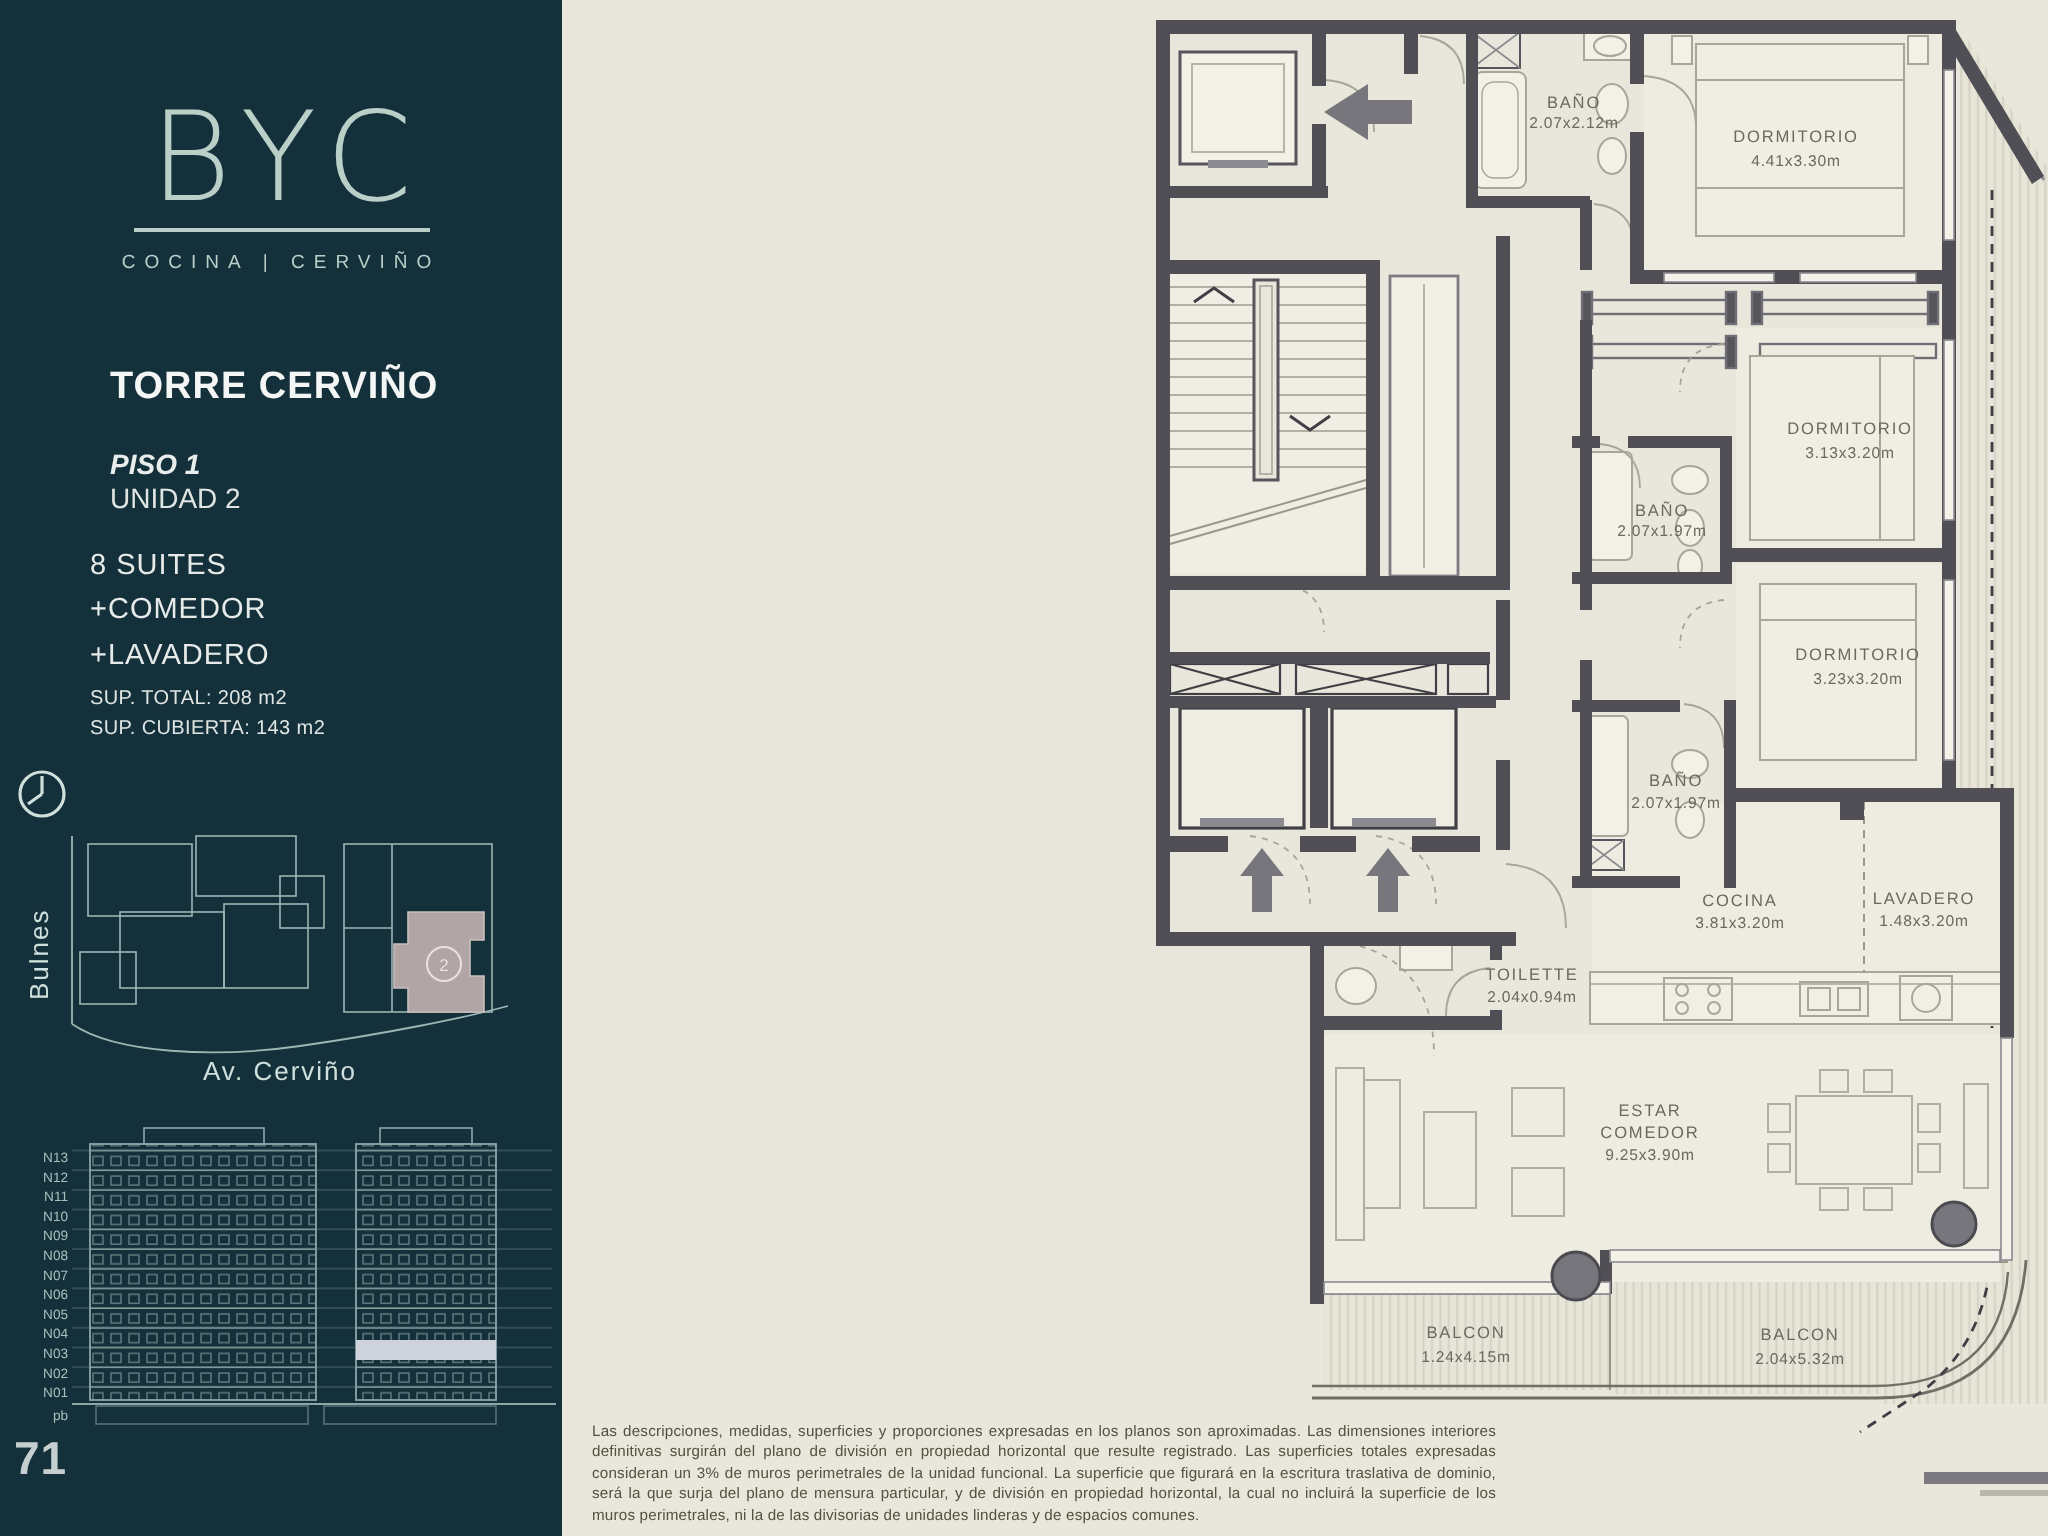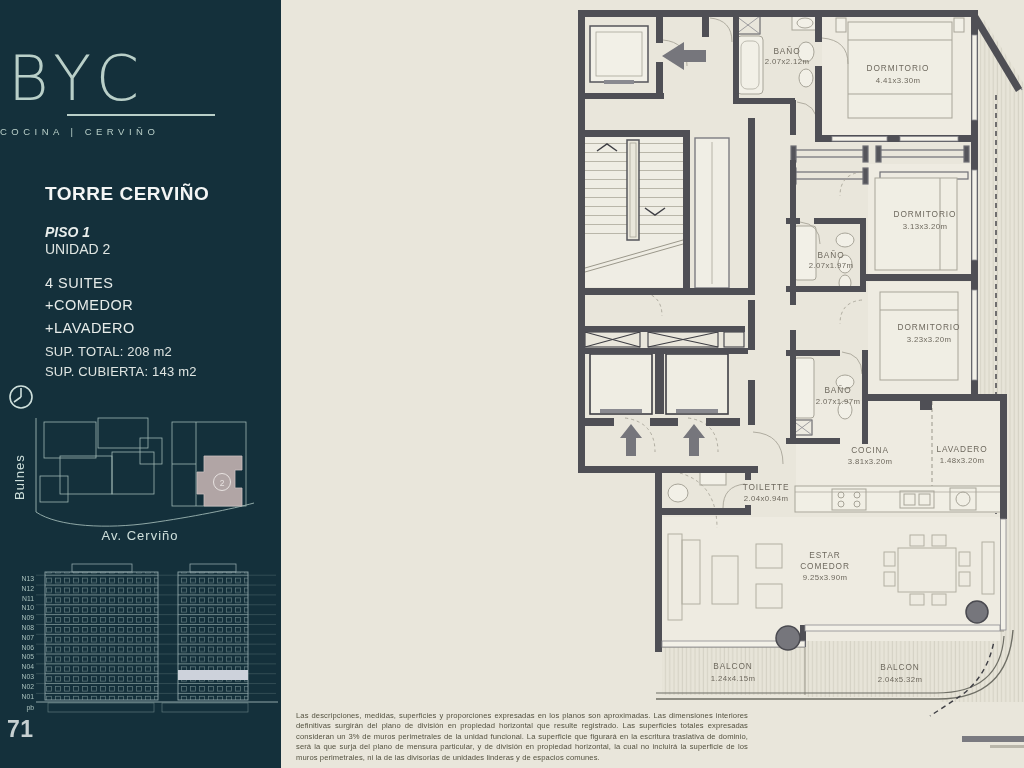--- a/index.html
+++ b/index.html
@@ -1,29 +1,29 @@
 <!DOCTYPE html>
 <html><head>
 <meta charset="utf-8">
 <style>
   html,body{margin:0;padding:0;background:#555;}
   .page{position:relative;width:1024px;height:768px;background:#e9e6db;overflow:hidden;
         font-family:"Liberation Sans",sans-serif;}
   
   .sidebar{position:absolute;left:0;top:0;width:281px;height:768px;background:#14303b;color:#e9eeec;}
-  .logo{position:absolute;left:0;top:48px;width:281px;color:#b9cfc8;}
+  .logo{position:absolute;left:0;top:48px;width:281px;text-align:center;color:#b9cfc8;}
   .logo .byc{font-family:"DejaVu Sans",sans-serif;font-weight:200;font-size:62px;line-height:62px;letter-spacing:8px;margin-left:8px;}
   .logo .rule{width:148px;height:1.5px;background:#b9cfc8;margin:4px auto 10px auto;}
   .logo .sub{font-size:9.5px;letter-spacing:4.5px;color:#b9cfc8;}
-  .title-block{position:absolute;left:45px;top:183px;}
+  .title-block{position:absolute;left:55px;top:183px;}
   .title-block .t{font-size:19px;font-weight:bold;letter-spacing:0.5px;color:#f4f6f5;}
   .title-block .piso{font-size:14px;font-weight:bold;font-style:italic;margin-top:19px;}
   .title-block .unidad{font-size:14px;margin-top:1px;color:#dfe5e2;}
   .features{position:absolute;left:45px;top:272px;font-size:14.5px;line-height:1.55;letter-spacing:0.5px;color:#e6ebe9;}
-  .areas{position:absolute;left:45px;top:342px;font-size:13px;line-height:1.5;letter-spacing:0.2px;color:#dfe5e2;}
+  .areas{position:absolute;left:45px;top:342px;font-size:10px;line-height:1.5;letter-spacing:0.2px;color:#dfe5e2;}
   .compass{position:absolute;left:8px;top:383px;}
   .map-svg{position:absolute;left:0;top:412px;}
   .elev-svg{position:absolute;left:0;top:556px;}
   .page-num{position:absolute;left:7px;top:716px;font-size:23px;font-weight:bold;color:#c6cfd0;letter-spacing:0.5px;}
   
   .plan{position:absolute;left:281px;top:0;width:743px;height:768px;}
   .disclaimer{position:absolute;left:296px;top:711px;width:452px;font-size:7.6px;line-height:1.37;
               color:#53513f;text-align:justify;letter-spacing:0.1px;}
   svg text{font-family:"Liberation Sans",sans-serif;}
   .rlabel{font-size:8.3px;letter-spacing:0.9px;fill:#6e695e;}
@@ -44,21 +44,21 @@
       <div class="sub">COCINA | CERVIÑO</div>
     </div>
 
     <div class="title-block">
       <div class="t">TORRE CERVIÑO</div>
       <div class="piso">PISO 1</div>
       <div class="unidad">UNIDAD 2</div>
     </div>
 
     <div class="features">
-      <div>4 SUITES</div>
+      <div>8 SUITES</div>
       <div>+COMEDOR</div>
       <div>+LAVADERO</div>
     </div>
 
     <div class="areas">
       <div>SUP. TOTAL: 208 m2</div>
       <div>SUP. CUBIERTA: 143 m2</div>
     </div>
 
     <svg class="compass" width="28" height="28" viewBox="0 0 28 28">

